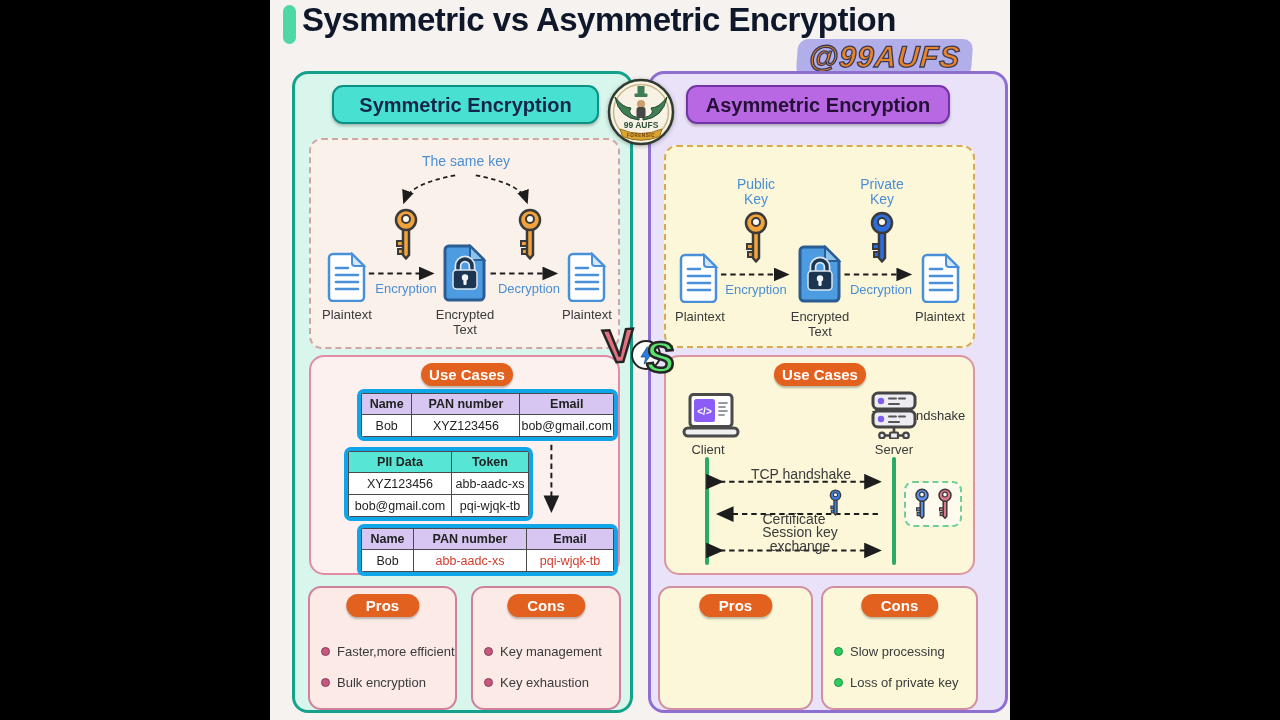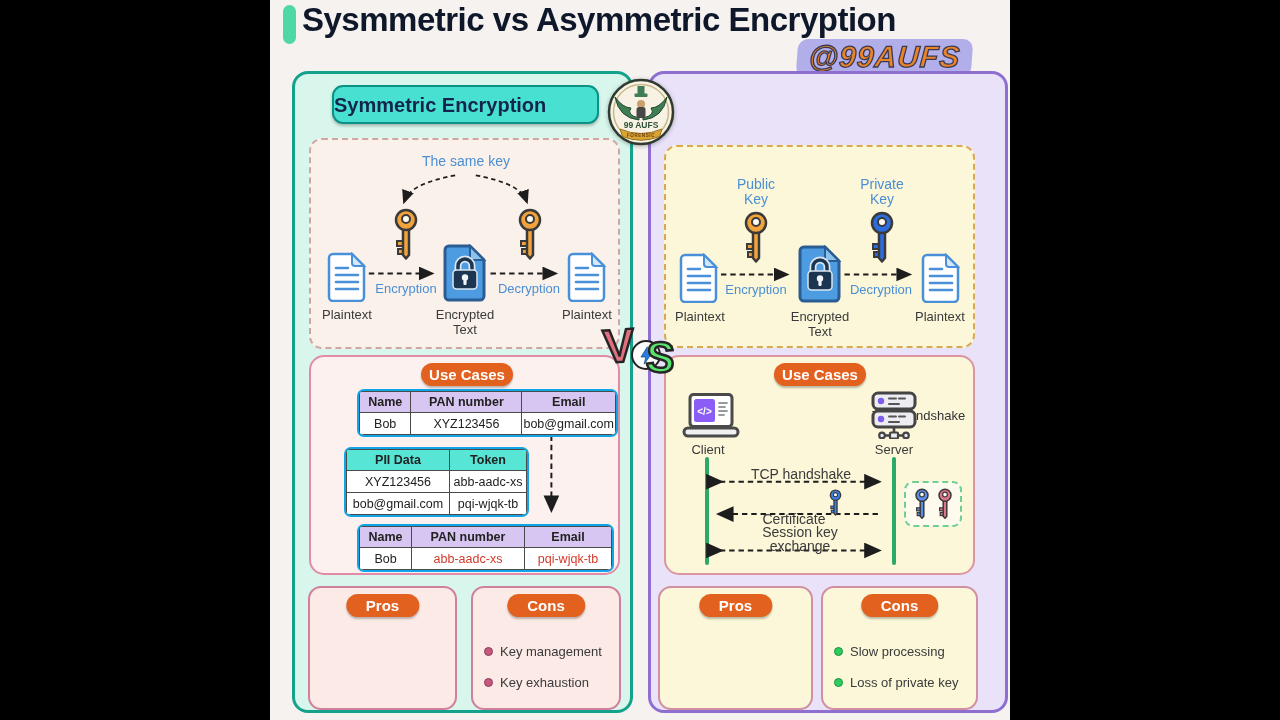--- a/index.html
+++ b/index.html
@@ -13,21 +13,21 @@
 
   
   .watermark { position:absolute; left:527px; top:39px; background:#b2aeea; border-radius:10px; padding:1px 12px 3px 12px;
                font-size:30px; font-weight:800; font-style:italic; color:#ea8429; letter-spacing:1px;
                -webkit-text-stroke:1.3px #3a3a55; transform:skewX(-4deg); }
 
   
   .panel { position:absolute; top:71px; height:642px; border-radius:16px; }
   .panel.sym { left:22px; width:341px; background:#d9f6ec; border:3px solid #14a38a; }
   .panel.asym { left:378px; width:360px; background:#e9e2f8; border:3px solid #8e6fd0; }
-  .panel-header { position:absolute; top:11px; height:39px; line-height:37px; border-radius:11px;
+  .panel-header { position:absolute; top:11px; height:39px; line-height:37px; text-align:center; border-radius:11px;
                   font-size:20px; font-weight:700; box-shadow:0 2px 3px rgba(0,0,0,0.25); }
   .panel.sym .panel-header { left:37px; width:267px; background:#48e1d1; border:2px solid #0d9185; color:#14254d; }
   .panel.asym .panel-header { left:35px; width:264px; background:#b868e2; border:2px solid #7434a8; color:#251038; }
 
   
   .flow-box { position:absolute; border-radius:13px; }
   .panel.sym .flow-box { left:14px; top:64px; width:311px; height:211px; background:#fbf1eb; border:2px dashed #cfa6a6; }
   .panel.asym .flow-box { left:13px; top:71px; width:311px; height:203px; background:#fcf7d9; border:2px dashed #d8a94e; }
   .flow-svg { position:absolute; left:0; top:0; width:100%; height:100%; }
   .blue-label { position:absolute; color:#4a8fd4; font-size:14px; text-align:center; line-height:15px; }
@@ -36,21 +36,21 @@
 
   
   .uc-box { position:absolute; border-radius:15px; }
   .panel.sym .uc-box { left:14px; top:281px; width:311px; height:220px; background:#fcf1ee; border:2px solid #e28ba6; }
   .panel.asym .uc-box { left:13px; top:281px; width:311px; height:220px; background:#fcf7d9; border:2px solid #dc96a2; }
   .pill { position:absolute; background:#e2611f; color:#fff; font-weight:700; font-size:15px; text-align:center;
           border-radius:12px; height:23px; line-height:23px; box-shadow:0 2px 2px rgba(0,0,0,0.25); }
   .uc-title { position:absolute; font-size:13px; color:#333;margin-top:41px; }
 
   
-  .tbl-wrap { position:absolute; border:2px solid #0ea5e9; border-radius:7px; overflow:hidden; background:#a16207; }
+  .tbl-wrap { position:absolute; border:4px solid #0ea5e9; border-radius:7px; overflow:hidden; background:#a16207; }
   table { border-collapse:collapse; }
   td, th { border:1px solid #4a4a4a; text-align:center; font-size:12.5px; color:#222; background:#fff; padding:0 1px; }
   th { font-weight:700; height:21px; }
   td { height:22px; font-weight:400; }
   .hdr-purple th { background:#d7c6f1; }
   .hdr-cyan th { background:#57e6d6; }
   td.red { color:#d43a2a; }
 
   
   .lifeline { position:absolute; width:4px; background:#2aa968; border-radius:2px; }
@@ -248,37 +248,48 @@
               <td class="red">abb-aadc-xs</td>
               <td class="red">pqi-wjqk-tb</td>
             </tr>
           </tbody>
             </table>
         </div>
       </div>
 
       <div class="pc-box" style="left:13px; width:149px;">
         <div class="pill">Pros</div>
+        <div class="pc-items">
+          <div class="pc-item">
+            <span class="dot pink"></span>
+            <span class="pc-text">Faster,more efficient</span>
+          </div>
+          <div class="pc-item">
+            <span class="dot pink"></span>
+            <span class="pc-text">Bulk encryption</span>
+          </div>
+        </div>
       </div>
       <div class="pc-box" style="left:176px; width:150px;">
         <div class="pill">Cons</div>
         <div class="pc-items">
           <div class="pc-item">
             <span class="dot pink"></span>
             <span class="pc-text">Key management</span>
           </div>
           <div class="pc-item">
             <span class="dot pink"></span>
             <span class="pc-text">Key exhaustion</span>
           </div>
         </div>
       </div>
     </section>
 
     <section class="panel asym">
+      <div class="panel-header">Asymmetric Encryption</div>
 
       <div class="flow-box">
         <svg class="flow-svg" viewBox="0 0 311 203">
           <defs>
             <marker id="ah3" orient="auto" markerWidth="9" markerHeight="8" refX="6.5" refY="3.5">
               <path d="M0,0 L8,3.5 L0,7 z" fill="#1d1d1d"></path>
             </marker>
           </defs>
           <path d="M55,130 L122,130" fill="none" stroke="#1d1d1d" stroke-width="2" stroke-dasharray="5.5 4" marker-end="url(#ah3)"></path>
           <path d="M181,130 L247,130" fill="none" stroke="#1d1d1d" stroke-width="2" stroke-dasharray="5.5 4" marker-end="url(#ah3)"></path>

